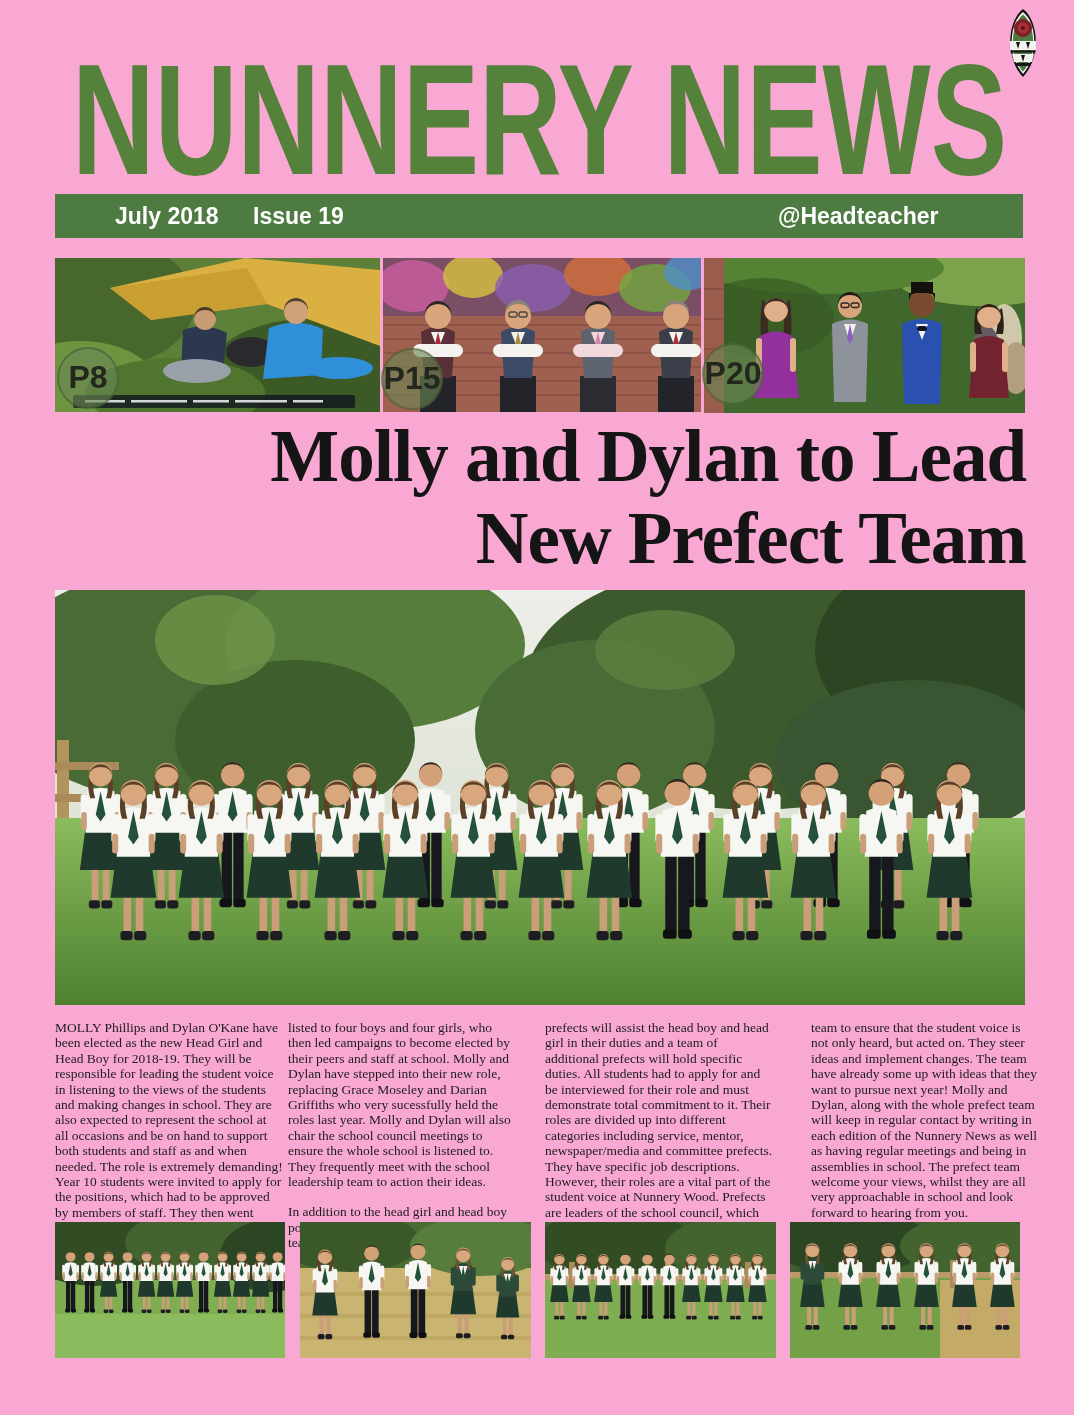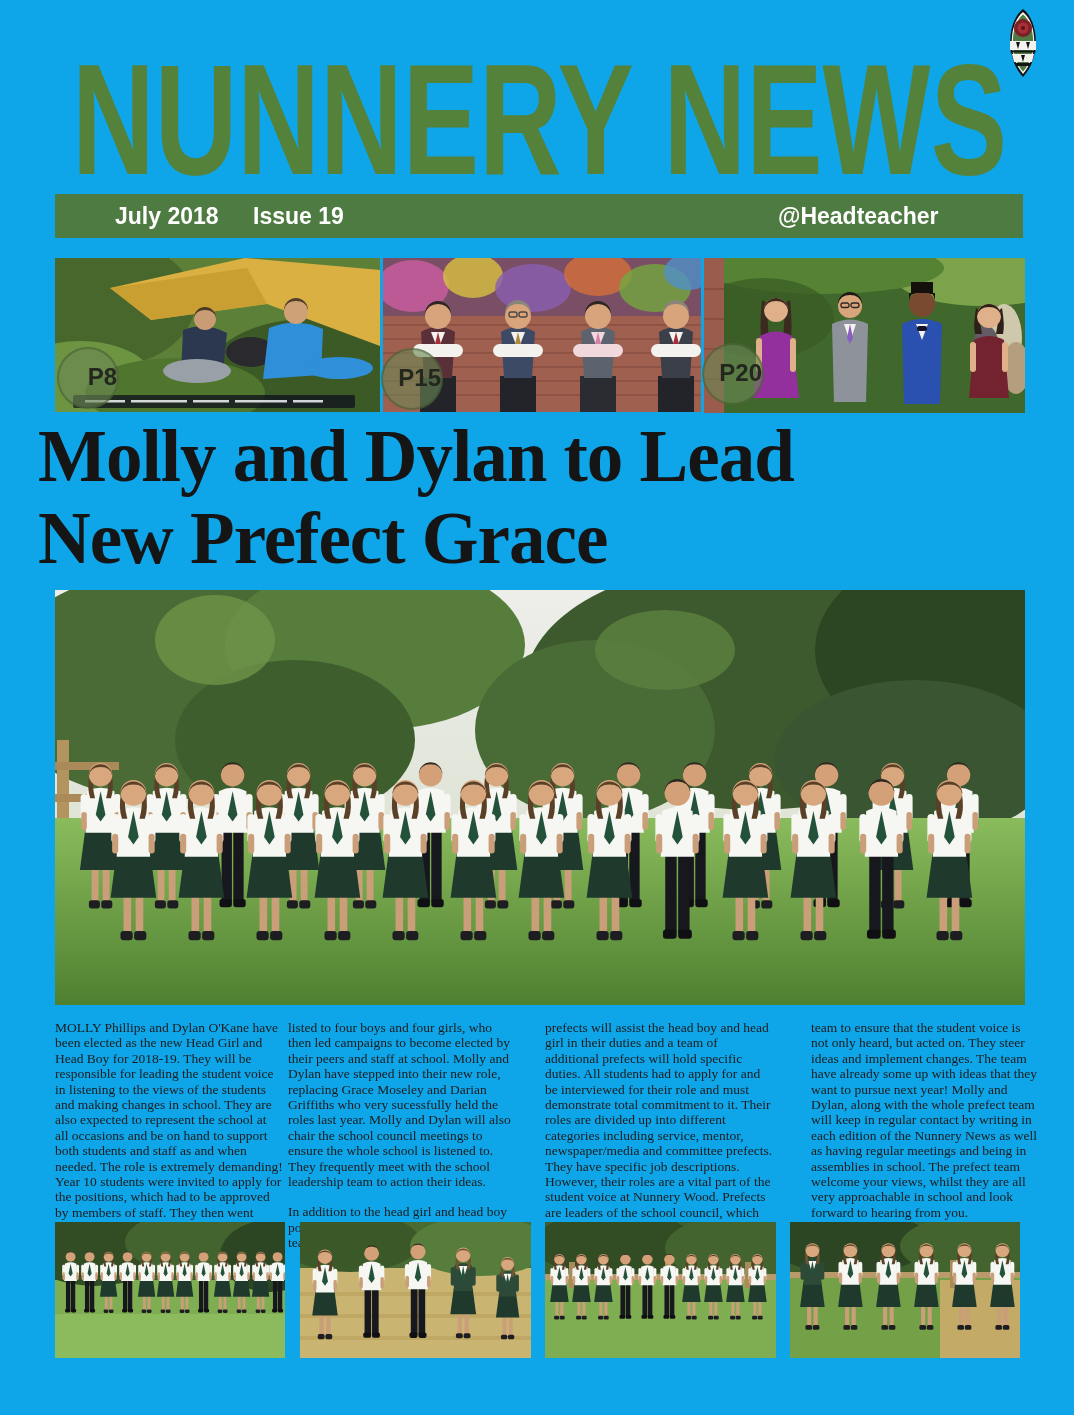--- a/index.html
+++ b/index.html
@@ -1,31 +1,31 @@
 <!DOCTYPE html>
 <html><head>
 <meta charset="utf-8">
 <title>Nunnery News</title>
 <style>
   html,body{margin:0;padding:0;background:#ffffff;}
-  .page{position:relative;width:1074px;height:1415px;background:#0ea5e9;overflow:hidden;
+  .page{position:relative;width:1074px;height:1415px;background:#f9a8d4;overflow:hidden;
         font-family:"Liberation Sans",sans-serif;}
   .abs{position:absolute;}
   
   .infobar{left:55px;top:194px;width:968px;height:44px;background:#4e7b41;text-align:center;}
   .infobar span{position:absolute;top:0;height:44px;line-height:45px;color:#ffffff;
                 font-weight:bold;font-size:23px;white-space:nowrap;}
   
-  .headline{left:38px;top:416px;width:966px;text-align:left;color:#151515;
+  .headline{left:60px;top:416px;width:966px;text-align:right;color:#151515;
             font-family:"Liberation Serif",serif;font-weight:bold;}
   .headline div{font-size:73px;line-height:82px;letter-spacing:-1px;}
   
   .badge{width:62px;height:62px;border-radius:50%;background:rgba(106,136,84,0.62);
          border:2px solid rgba(40,62,30,0.35);box-sizing:border-box;
-         color:#23271e;font-weight:bold;font-size:24px;line-height:56px;text-align:right;}
+         color:#23271e;font-weight:bold;font-size:32px;line-height:56px;text-align:center;}
   
   .cols{left:55px;top:1020px;width:966px;height:200px;}
   .col{position:absolute;top:0;width:228px;color:#1c1c1c;
        font-family:"Liberation Serif",serif;font-size:13.5px;line-height:15.4px;}
   .col p{margin:0;}
   .col p + p{margin-top:15px;}
   .tagline{margin-top:15px;font-style:italic;font-weight:bold;}
   .photo{display:block;}
 </style>
 </head>
@@ -259,21 +259,21 @@
       </g>
     </g>
   </svg>
 
   <div class="abs badge" style="left:57px;top:347px">P8</div>
   <div class="abs badge" style="left:381px;top:348px">P15</div>
   <div class="abs badge" style="left:702px;top:343px">P20</div>
 
   <div class="abs headline">
     <div>Molly and Dylan to Lead</div>
-    <div>New Prefect Grace</div>
+    <div>New Prefect Team</div>
   </div>
 
   <svg class="abs photo" style="left:55px;top:590px" width="970" height="415">
     <defs>
       <linearGradient id="skyG" x1="0" y1="0" x2="0" y2="1">
         <stop offset="0" stop-color="#ececе8"></stop>
           <stop offset="0" stop-color="#ececе8"></stop>
         <stop offset="0%" stop-color="#ececc8"></stop>
       </linearGradient>
       <linearGradient id="skyG2" x1="0" y1="0" x2="0" y2="1">

